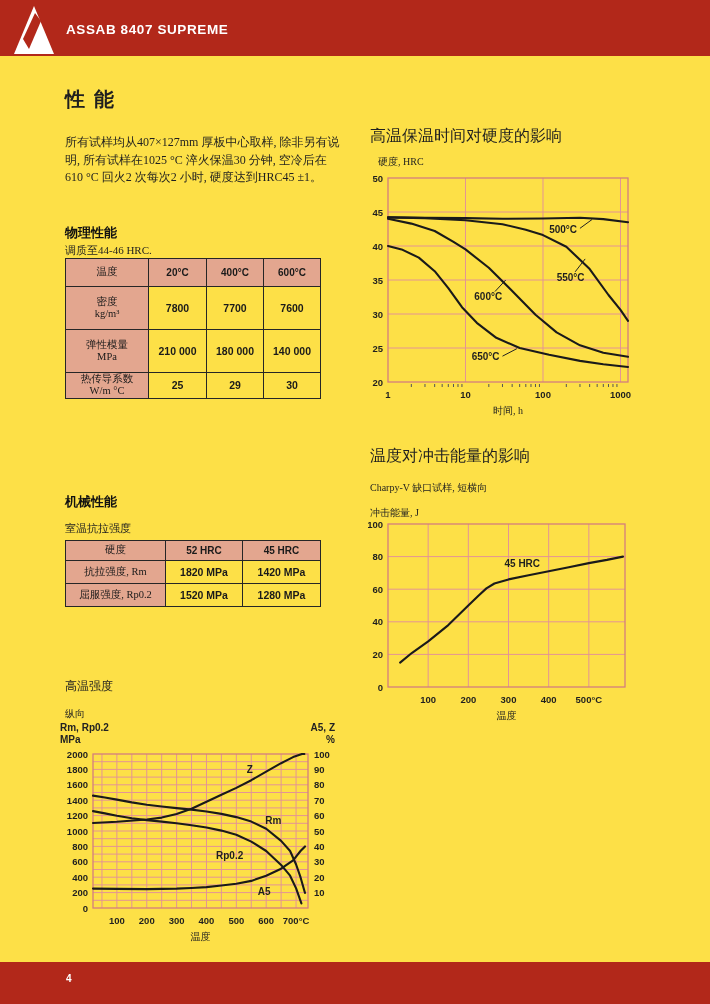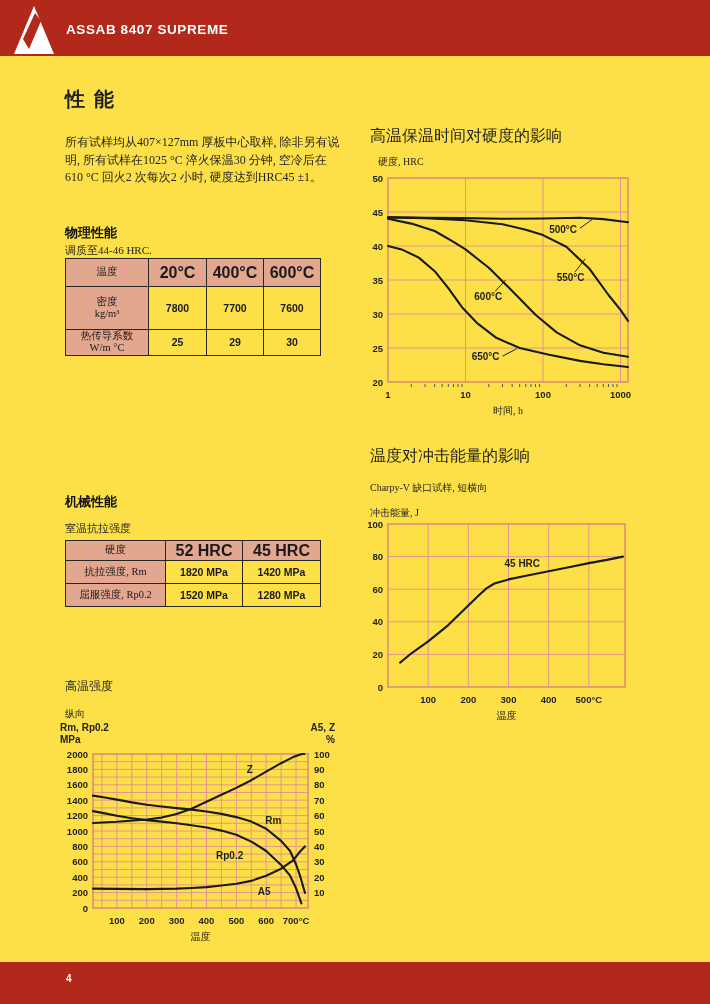--- a/index.html
+++ b/index.html
@@ -23,21 +23,21 @@
   .chart-title{font-size:16px;}
   .small-lab{font-size:10px;}
   .sans-lab{font-family:"Liberation Sans",sans-serif;font-weight:bold;font-size:10px;color:#222;line-height:12px;}
   
   table.dtable{border-collapse:collapse;table-layout:fixed;width:255px;text-align:center;color:#1a1a1a;}
   .dtable td,.dtable th{border:1.4px solid #262626;padding:0;vertical-align:middle;overflow:hidden;}
   .fill{background:var(--tfill,#E3A68F);}
   .lab{font-family:"Liberation Serif",serif;font-size:10.5px;font-weight:normal;line-height:1.18;white-space:pre-line;}
   .val{font-family:"Liberation Sans",sans-serif;font-weight:bold;font-size:10.5px;}
   .val.small{font-size:9px;}
-  .hd{font-family:"Liberation Sans",sans-serif;font-weight:bold;font-size:16px;}
+  .hd{font-family:"Liberation Sans",sans-serif;font-weight:bold;font-size:10px;}
   .ph-c0{width:83px;} .ph-c1{width:58px;} .ph-c2{width:57px;} .ph-c3{width:57px;}
   .me-c0{width:100px;} .me-c1{width:77px;} .me-c2{width:78px;}
   tr.h28{height:28px;} tr.h43{height:43px;} tr.h42{height:42px;} tr.h41{height:24px;}
   tr.h20{height:20px;} tr.h23{height:23px;}
   svg{display:block;}
 </style>
 </head>
 <body>
 
 <div class="page">
@@ -69,20 +69,27 @@
       <th class="fill hd">20°C</th>
       <th class="fill hd">400°C</th>
       <th class="fill hd">600°C</th>
     </tr>
     <tr class="h43">
       <td class="fill lab">密度
 kg/m³</td>
       <td class="val">7800</td>
       <td class="val">7700</td>
       <td class="val">7600</td>
+    </tr>
+    <tr class="h43">
+      <td class="fill lab">弹性模量
+MPa</td>
+      <td class="val">210 000</td>
+      <td class="val">180 000</td>
+      <td class="val">140 000</td>
     </tr>
     <tr class="h41">
       <td class="fill lab">热传导系数
 W/m °C</td>
       <td class="val">25</td>
       <td class="val">29</td>
       <td class="val">30</td>
     </tr>
   </tbody>
     </table>

